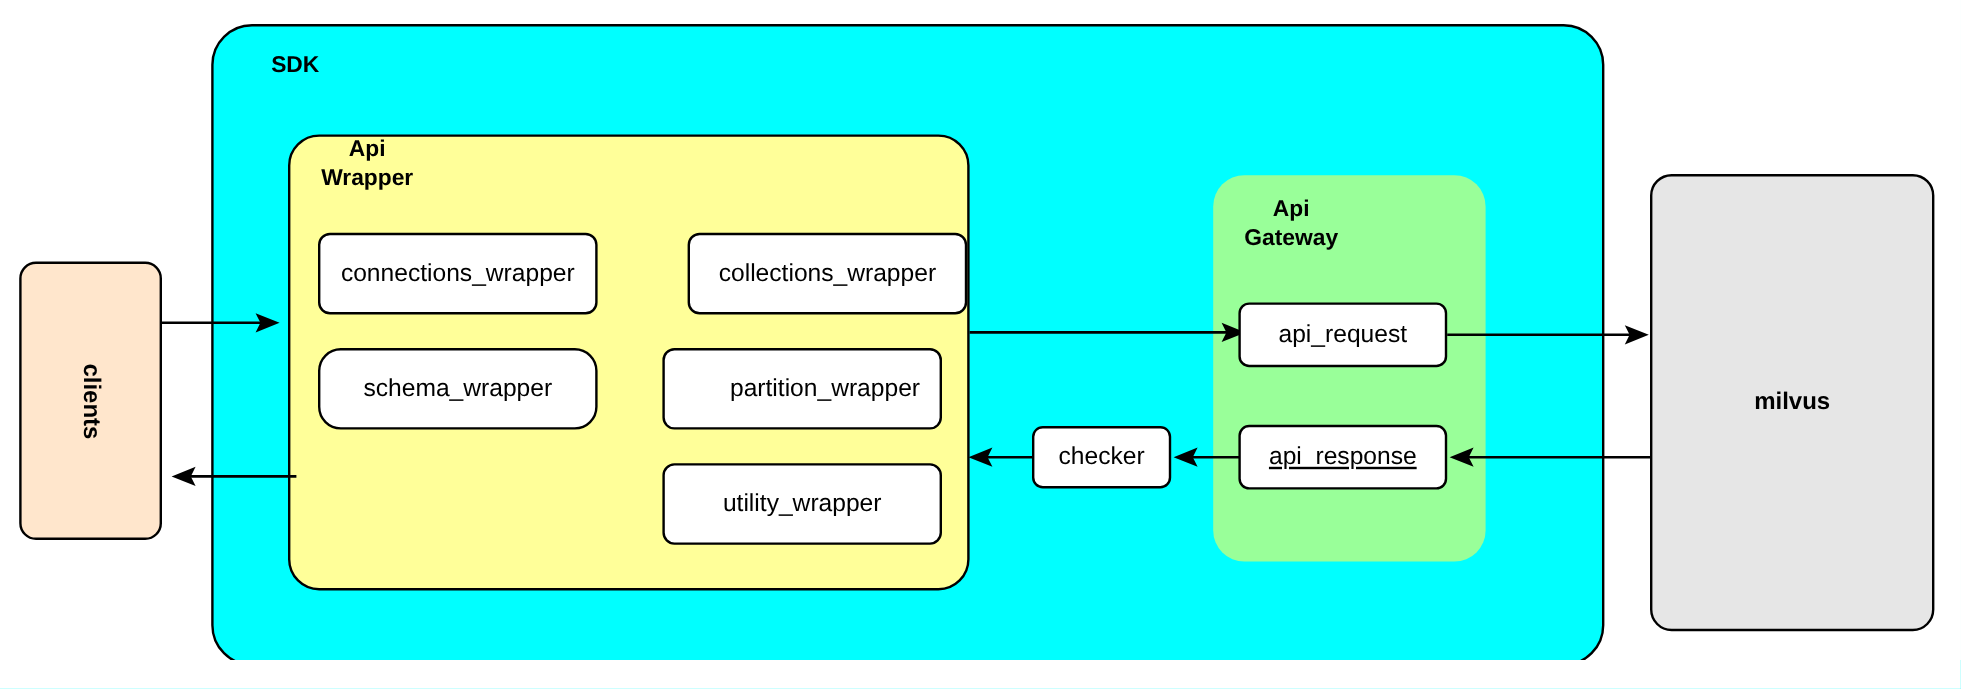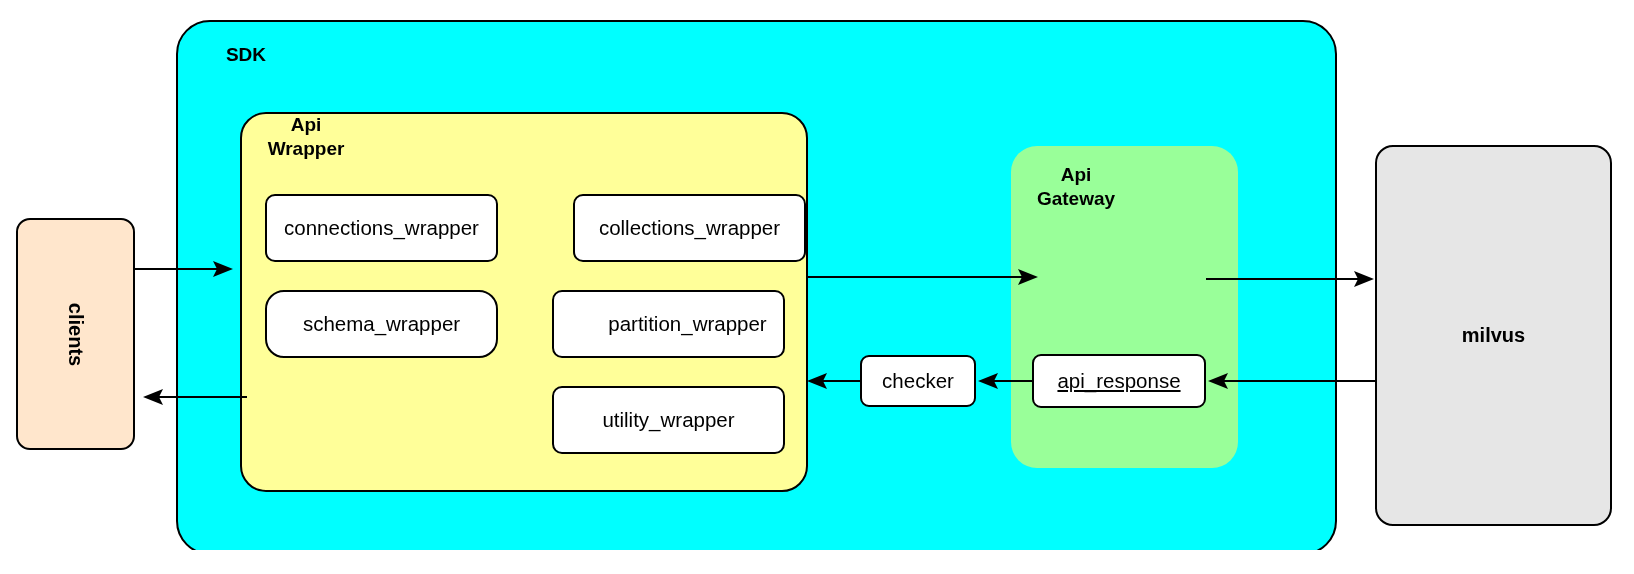--- a/index.html
+++ b/index.html
@@ -188,20 +188,23 @@
     <span>partition_wrapper</span>
   </div>
   <div class="box leaf" id="utility-wrapper-box">
     <span>utility_wrapper</span>
   </div>
 
   <div class="box leaf" id="checker-box">
     <span>checker</span>
   </div>
 
+  <div class="box leaf" id="api-request-box">
+    <span>api_request</span>
+  </div>
   <div class="box leaf" id="api-response-box">
     <span>api_response</span>
   </div>
 
   <div class="box" id="milvus-box">
     <span>milvus</span>
   </div>
 
 </div>
 

